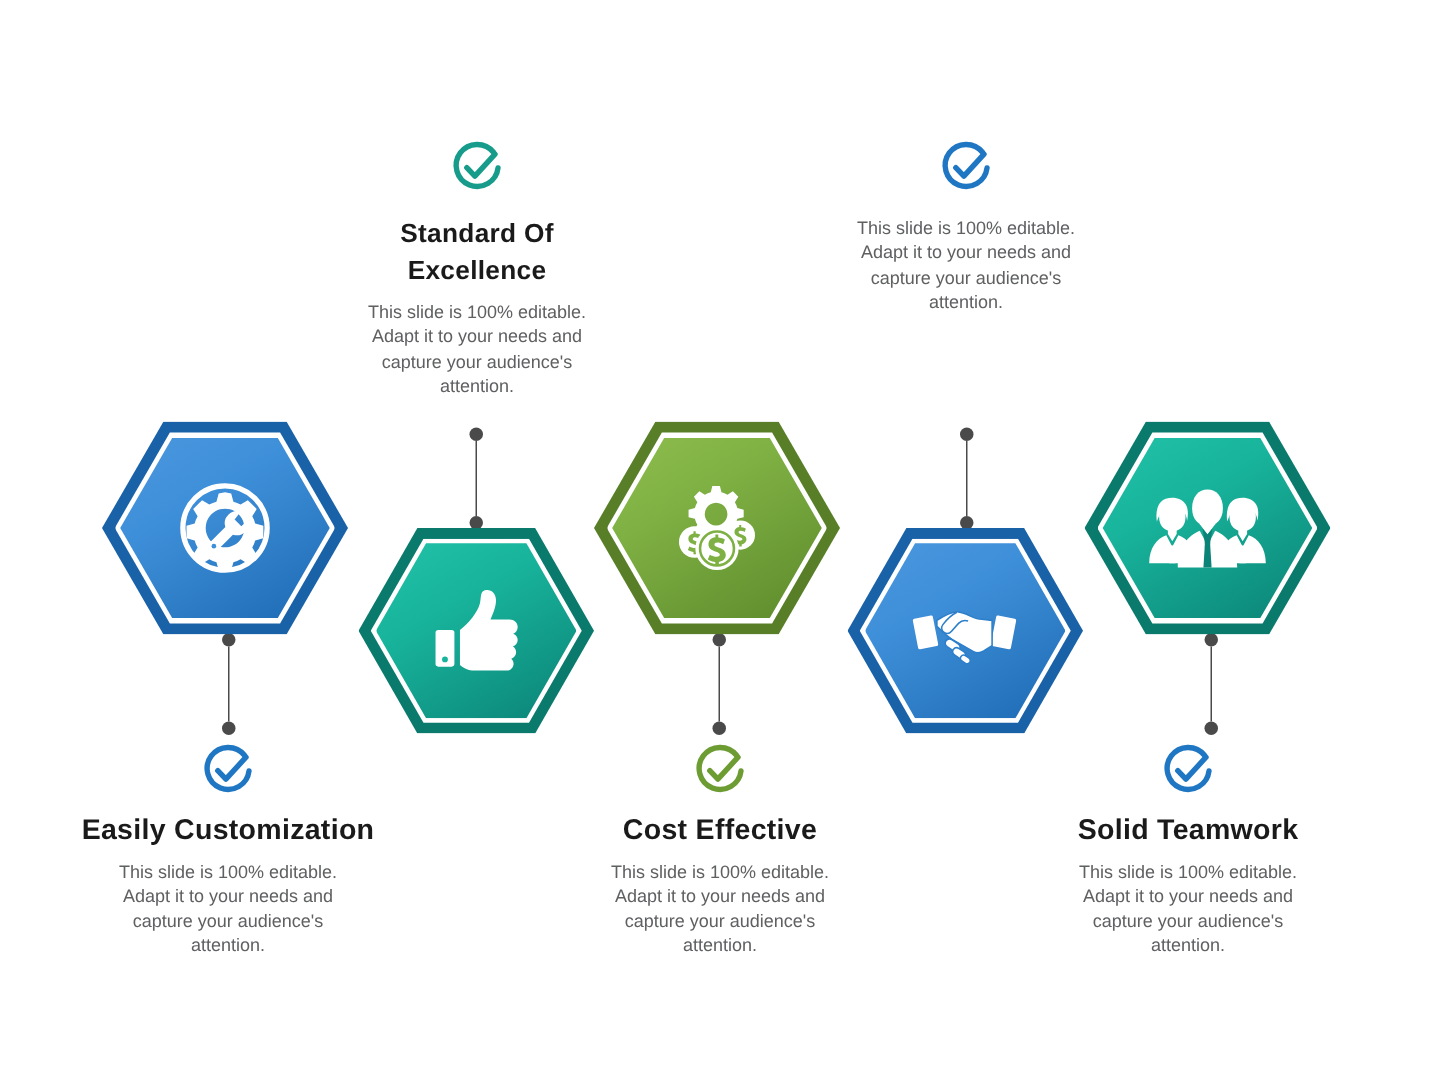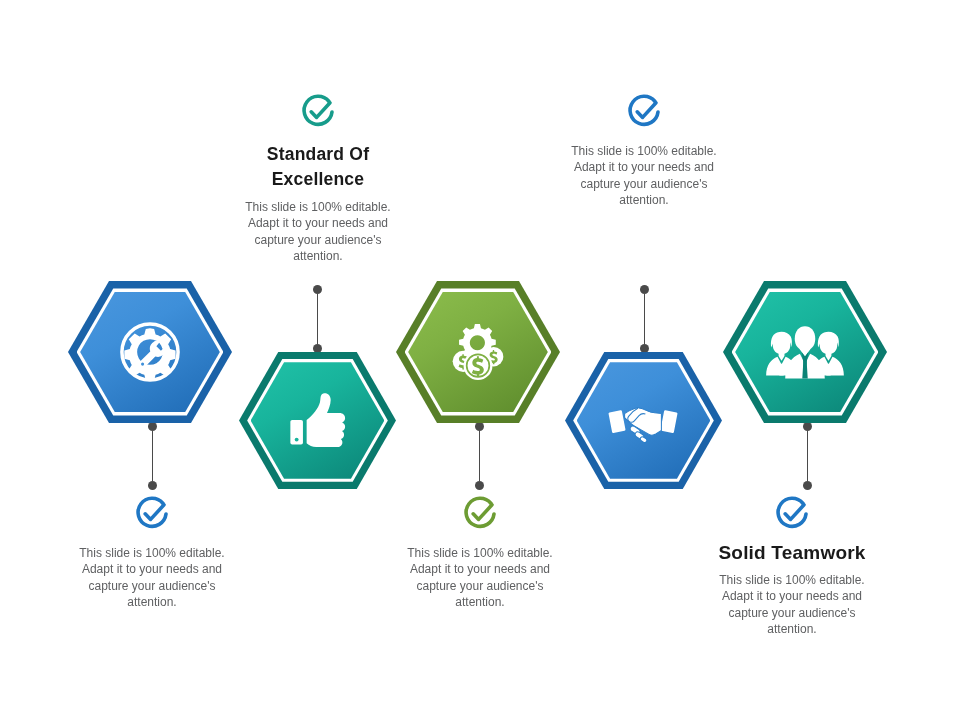--- a/index.html
+++ b/index.html
@@ -236,33 +236,35 @@
     </div>
   </div>
 
   <div class="block bot" style="left:46px;top:494px;width:212px;">
     <span class="chk">
       <svg width="40" height="40" viewBox="0 0 40 40">
         <path d="M31 9.5 A14 14 0 1 0 34 20" fill="none" stroke="#1f77c4" stroke-width="3.6" stroke-linecap="round"></path>
         <path d="M13.2 19.8 L18.6 25.4 L32 10.8" fill="none" stroke="#1f77c4" stroke-width="3.6" stroke-linecap="round" stroke-linejoin="round"></path>
       </svg>
     </span>
+    <div class="ttl big">Easily Customization</div>
     <div class="desc">This slide is 100% editable.
 Adapt it to your needs and
 capture your audience's
 attention.</div>
   </div>
 
   <div class="block bot" style="left:374px;top:494px;width:212px;">
     <span class="chk">
       <svg width="40" height="40" viewBox="0 0 40 40">
         <path d="M31 9.5 A14 14 0 1 0 34 20" fill="none" stroke="#6d9c33" stroke-width="3.6" stroke-linecap="round"></path>
         <path d="M13.2 19.8 L18.6 25.4 L32 10.8" fill="none" stroke="#6d9c33" stroke-width="3.6" stroke-linecap="round" stroke-linejoin="round"></path>
       </svg>
     </span>
+    <div class="ttl big">Cost Effective</div>
     <div class="desc">This slide is 100% editable.
 Adapt it to your needs and
 capture your audience's
 attention.</div>
   </div>
 
   <div class="block bot" style="left:686px;top:494px;width:212px;">
     <span class="chk">
       <svg width="40" height="40" viewBox="0 0 40 40">
         <path d="M31 9.5 A14 14 0 1 0 34 20" fill="none" stroke="#1f77c4" stroke-width="3.6" stroke-linecap="round"></path>

